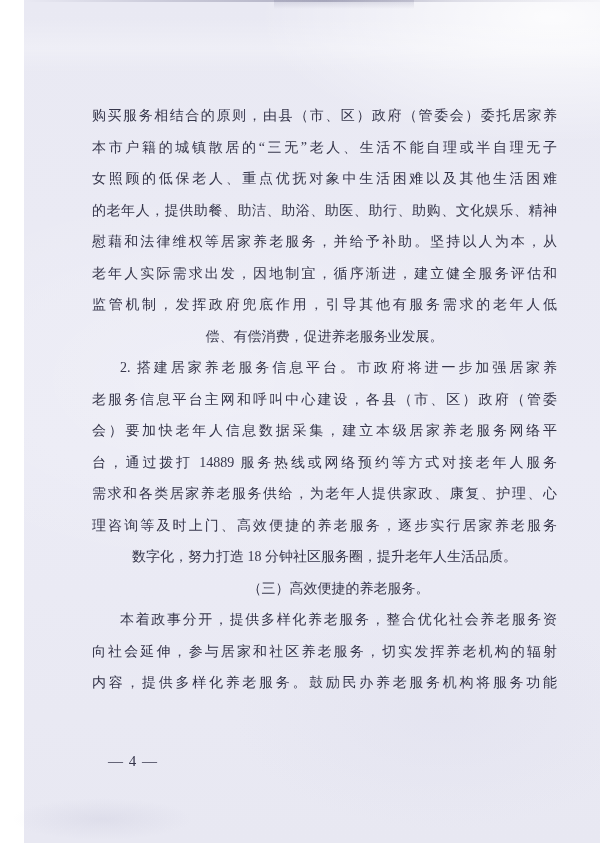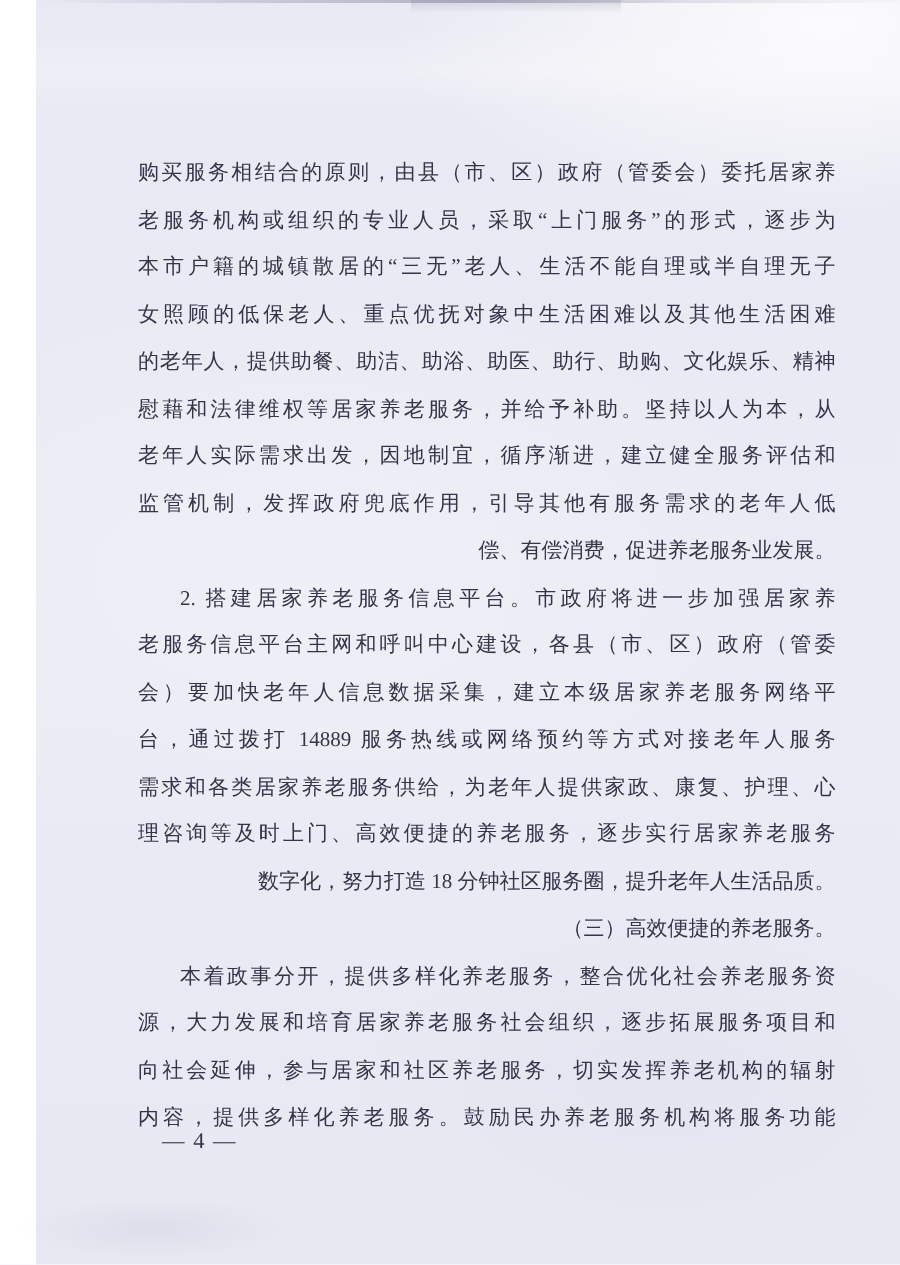--- a/index.html
+++ b/index.html
@@ -66,21 +66,21 @@
     left: 68px;
     top: 100px;
     width: 465px;
   }
   .line {
     height: 31.5px;
     line-height: 31.5px;
     font-size: 14px;
     letter-spacing: 0;
     white-space: normal;
-    text-align: right;
+    text-align: center;
   }
   .line.fill {
     text-align: justify;
     text-align-last: justify;
     text-justify: inter-character;
   }
   .line.indent {
     text-indent: 28px;
   }
   .line.kai {
@@ -101,36 +101,34 @@
 </head>
 <body>
 
 <div class="scan-page">
   <div class="artifact smudge-top"></div>
   <div class="artifact band-top"></div>
   <div class="artifact corner-shadow"></div>
 
   <div class="text-block">
       <div class="line fill">购买服务相结合的原则，由县（市、区）政府（管委会）委托居家养</div>
-      <div class="line fill">老服务机构或组织的专业人员，采取“上门服务”的形式，逐步为</div>
       <div class="line fill">本市户籍的城镇散居的“三无”老人、生活不能自理或半自理无子</div>
       <div class="line fill">女照顾的低保老人、重点优抚对象中生活困难以及其他生活困难</div>
       <div class="line fill">的老年人，提供助餐、助洁、助浴、助医、助行、助购、文化娱乐、精神</div>
       <div class="line fill">慰藉和法律维权等居家养老服务，并给予补助。坚持以人为本，从</div>
       <div class="line fill">老年人实际需求出发，因地制宜，循序渐进，建立健全服务评估和</div>
       <div class="line fill">监管机制，发挥政府兜底作用，引导其他有服务需求的老年人低</div>
       <div class="line">偿、有偿消费，促进养老服务业发展。</div>
       <div class="line fill indent">2. 搭建居家养老服务信息平台。市政府将进一步加强居家养</div>
       <div class="line fill">老服务信息平台主网和呼叫中心建设，各县（市、区）政府（管委</div>
       <div class="line fill">会）要加快老年人信息数据采集，建立本级居家养老服务网络平</div>
       <div class="line fill">台，通过拨打 14889 服务热线或网络预约等方式对接老年人服务</div>
       <div class="line fill">需求和各类居家养老服务供给，为老年人提供家政、康复、护理、心</div>
       <div class="line fill">理咨询等及时上门、高效便捷的养老服务，逐步实行居家养老服务</div>
       <div class="line">数字化，努力打造 18 分钟社区服务圈，提升老年人生活品质。</div>
       <div class="line indent kai">（三）高效便捷的养老服务。</div>
       <div class="line fill indent">本着政事分开，提供多样化养老服务，整合优化社会养老服务资</div>
-      <div class="line fill">源，大力发展和培育居家养老服务社会组织，逐步拓展服务项目和</div>
       <div class="line fill">向社会延伸，参与居家和社区养老服务，切实发挥养老机构的辐射</div>
       <div class="line fill">内容，提供多样化养老服务。鼓励民办养老服务机构将服务功能</div>
     </div>
 
   <div class="page-number">— 4 —</div>
 </div>
 
 </body></html>

